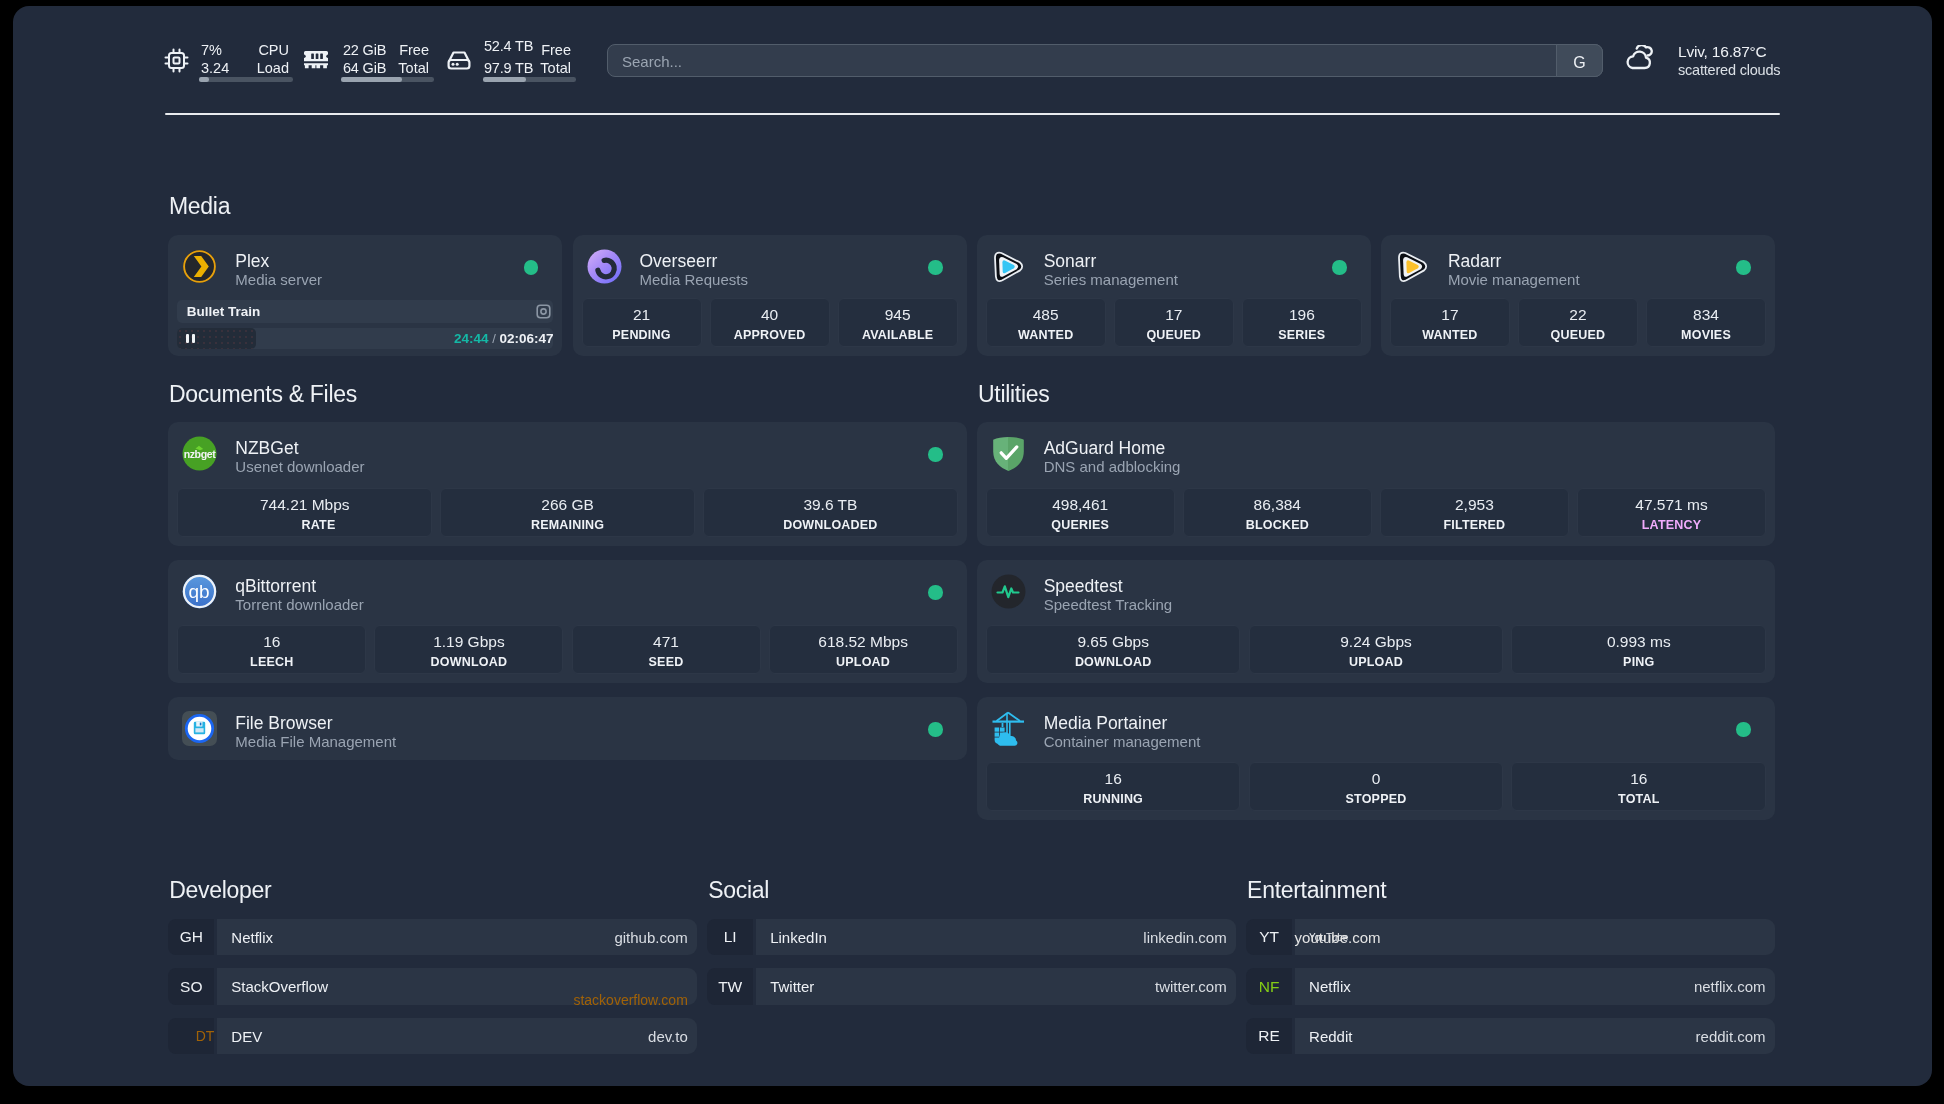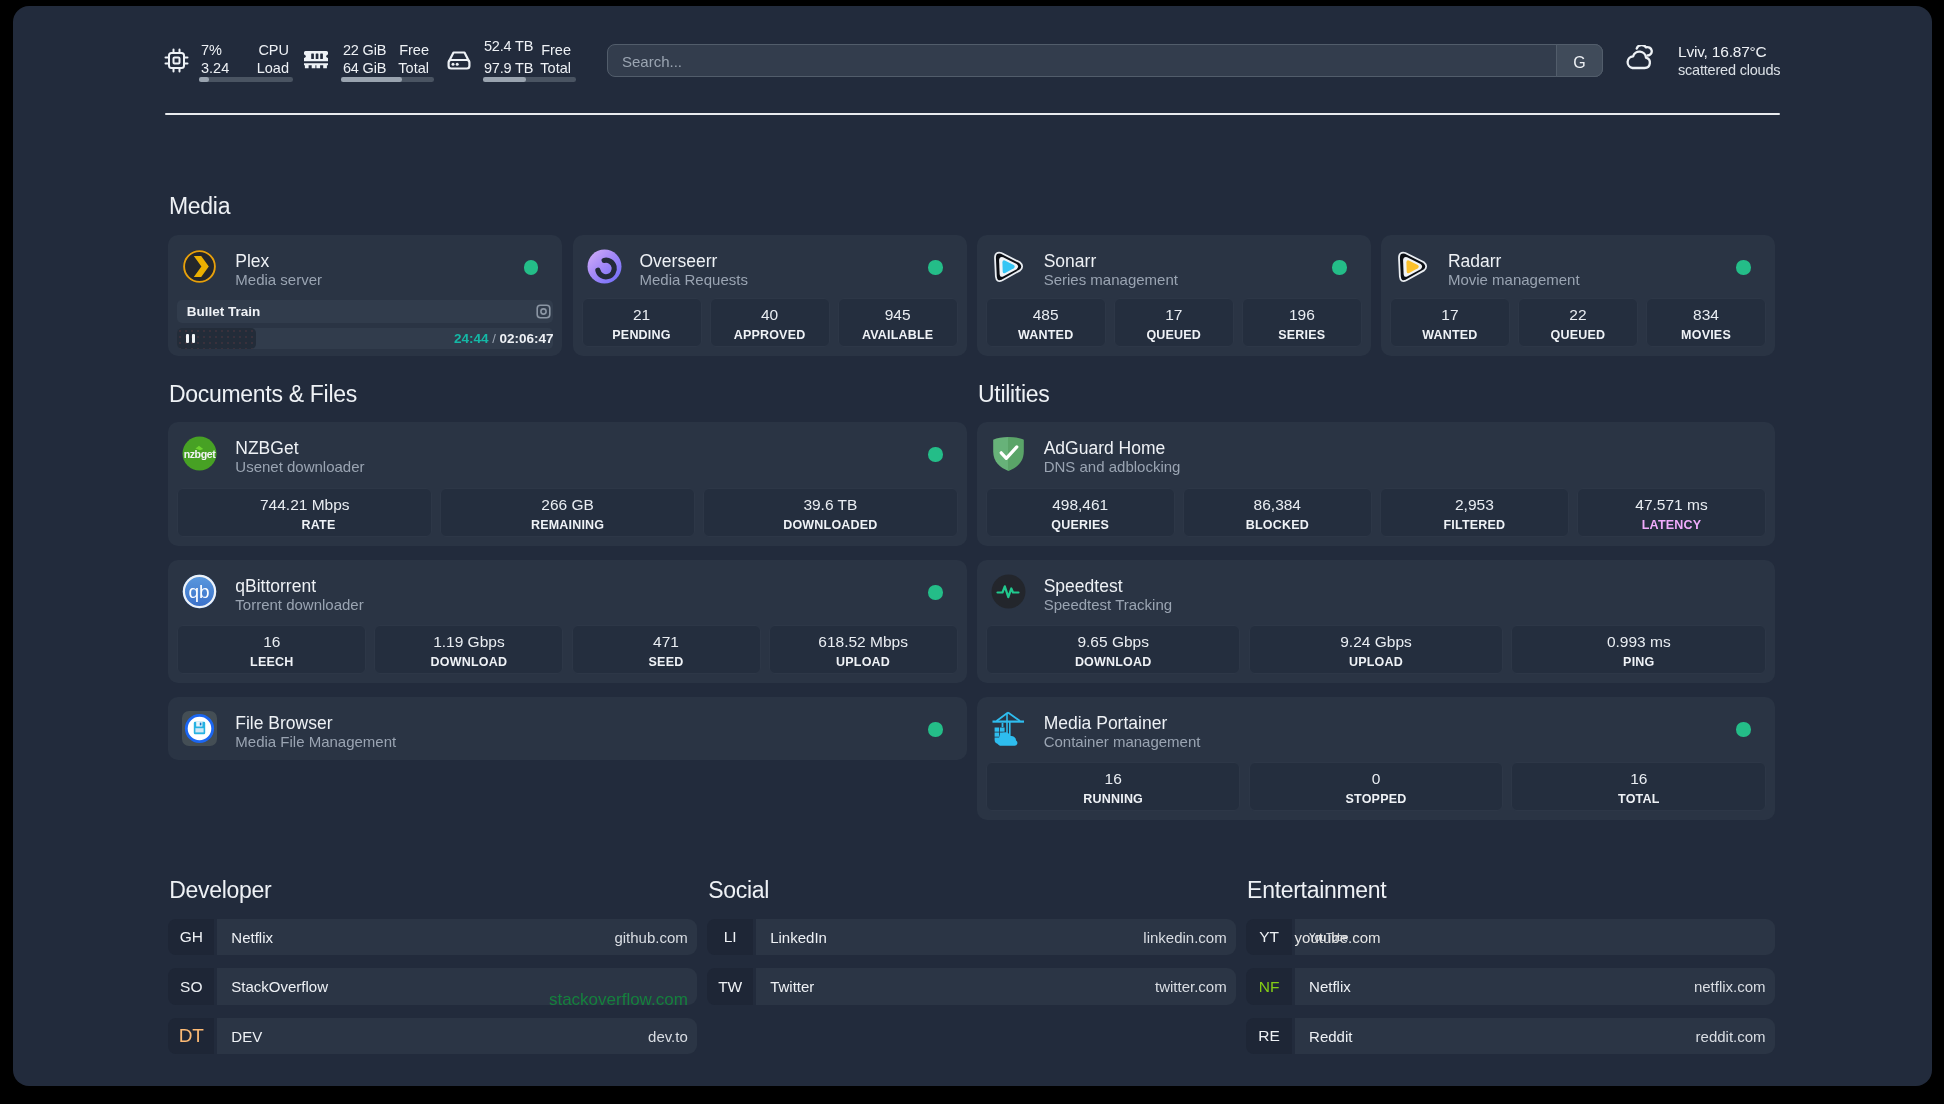--- a/index.html
+++ b/index.html
@@ -286,23 +286,23 @@
 <div style="position:absolute;left:169.3px;top:877px;font-size:23px;font-weight:400;color:#eef1f5;line-height:27px;white-space:nowrap;letter-spacing:-0.3px;">Developer</div>
 <div style="position:absolute;left:168.3px;top:918.5px;width:46px;height:36.5px;background:#1e2636;border-radius:8px 0 0 8px;"></div>
 <div style="position:absolute;left:168.3px;top:928.0px;font-size:15.5px;font-weight:400;color:#eef1f5;line-height:18px;white-space:nowrap;width:46px;text-align:center;">GH</div>
 <div style="position:absolute;left:216.8px;top:918.5px;width:480.4px;height:36.5px;background:#2b3545;border-radius:0 9px 9px 0;"></div>
 <div style="position:absolute;left:231.3px;top:928.5px;font-size:15px;font-weight:400;color:#eef1f5;line-height:18px;white-space:nowrap;">Netflix</div>
 <div style="position:absolute;left:216.8px;top:928.5px;font-size:15px;font-weight:400;color:#d9dde3;line-height:18px;white-space:nowrap;width:471px;text-align:right;">github.com</div>
 <div style="position:absolute;left:168.3px;top:968px;width:46px;height:36.5px;background:#1e2636;border-radius:8px 0 0 8px;"></div>
 <div style="position:absolute;left:168.3px;top:977.5px;font-size:15.5px;font-weight:400;color:#eef1f5;line-height:18px;white-space:nowrap;width:46px;text-align:center;">SO</div>
 <div style="position:absolute;left:216.8px;top:968px;width:480.4px;height:36.5px;background:#2b3545;border-radius:0 9px 9px 0;"></div>
 <div style="position:absolute;left:231.3px;top:978px;font-size:15px;font-weight:400;color:#eef1f5;line-height:18px;white-space:nowrap;">StackOverflow</div>
-<div style="position:absolute;left:216.8px;top:991px;font-size:17px;font-weight:400;color:#15803d;line-height:18px;white-space:nowrap;width:471px;text-align:right;">stackoverflow.com</div>
+<div style="position:absolute;left:216.8px;top:991px;font-size:14px;font-weight:400;color:#a16207;line-height:18px;white-space:nowrap;width:471px;text-align:right;">stackoverflow.com</div>
 <div style="position:absolute;left:168.3px;top:1017.5px;width:46px;height:36.5px;background:#1e2636;border-radius:8px 0 0 8px;"></div>
-<div style="position:absolute;left:168.3px;top:1027.0px;font-size:19px;font-weight:400;color:#fdba74;line-height:18px;white-space:nowrap;width:46px;text-align:center;">DT</div>
+<div style="position:absolute;left:168.3px;top:1027.0px;font-size:14px;font-weight:400;color:#a16207;line-height:18px;white-space:nowrap;width:46px;text-align:right;">DT</div>
 <div style="position:absolute;left:216.8px;top:1017.5px;width:480.4px;height:36.5px;background:#2b3545;border-radius:0 9px 9px 0;"></div>
 <div style="position:absolute;left:231.3px;top:1027.5px;font-size:15px;font-weight:400;color:#eef1f5;line-height:18px;white-space:nowrap;">DEV</div>
 <div style="position:absolute;left:216.8px;top:1027.5px;font-size:15px;font-weight:400;color:#d9dde3;line-height:18px;white-space:nowrap;width:471px;text-align:right;">dev.to</div>
 <div style="position:absolute;left:708.2px;top:877px;font-size:23px;font-weight:400;color:#eef1f5;line-height:27px;white-space:nowrap;letter-spacing:-0.3px;">Social</div>
 <div style="position:absolute;left:707.2px;top:918.5px;width:46px;height:36.5px;background:#1e2636;border-radius:8px 0 0 8px;"></div>
 <div style="position:absolute;left:707.2px;top:928.0px;font-size:15.5px;font-weight:400;color:#eef1f5;line-height:18px;white-space:nowrap;width:46px;text-align:center;">LI</div>
 <div style="position:absolute;left:755.7px;top:918.5px;width:480.4px;height:36.5px;background:#2b3545;border-radius:0 9px 9px 0;"></div>
 <div style="position:absolute;left:770.2px;top:928.5px;font-size:15px;font-weight:400;color:#eef1f5;line-height:18px;white-space:nowrap;">LinkedIn</div>
 <div style="position:absolute;left:755.7px;top:928.5px;font-size:15px;font-weight:400;color:#d9dde3;line-height:18px;white-space:nowrap;width:471px;text-align:right;">linkedin.com</div>
 <div style="position:absolute;left:707.2px;top:968px;width:46px;height:36.5px;background:#1e2636;border-radius:8px 0 0 8px;"></div>

